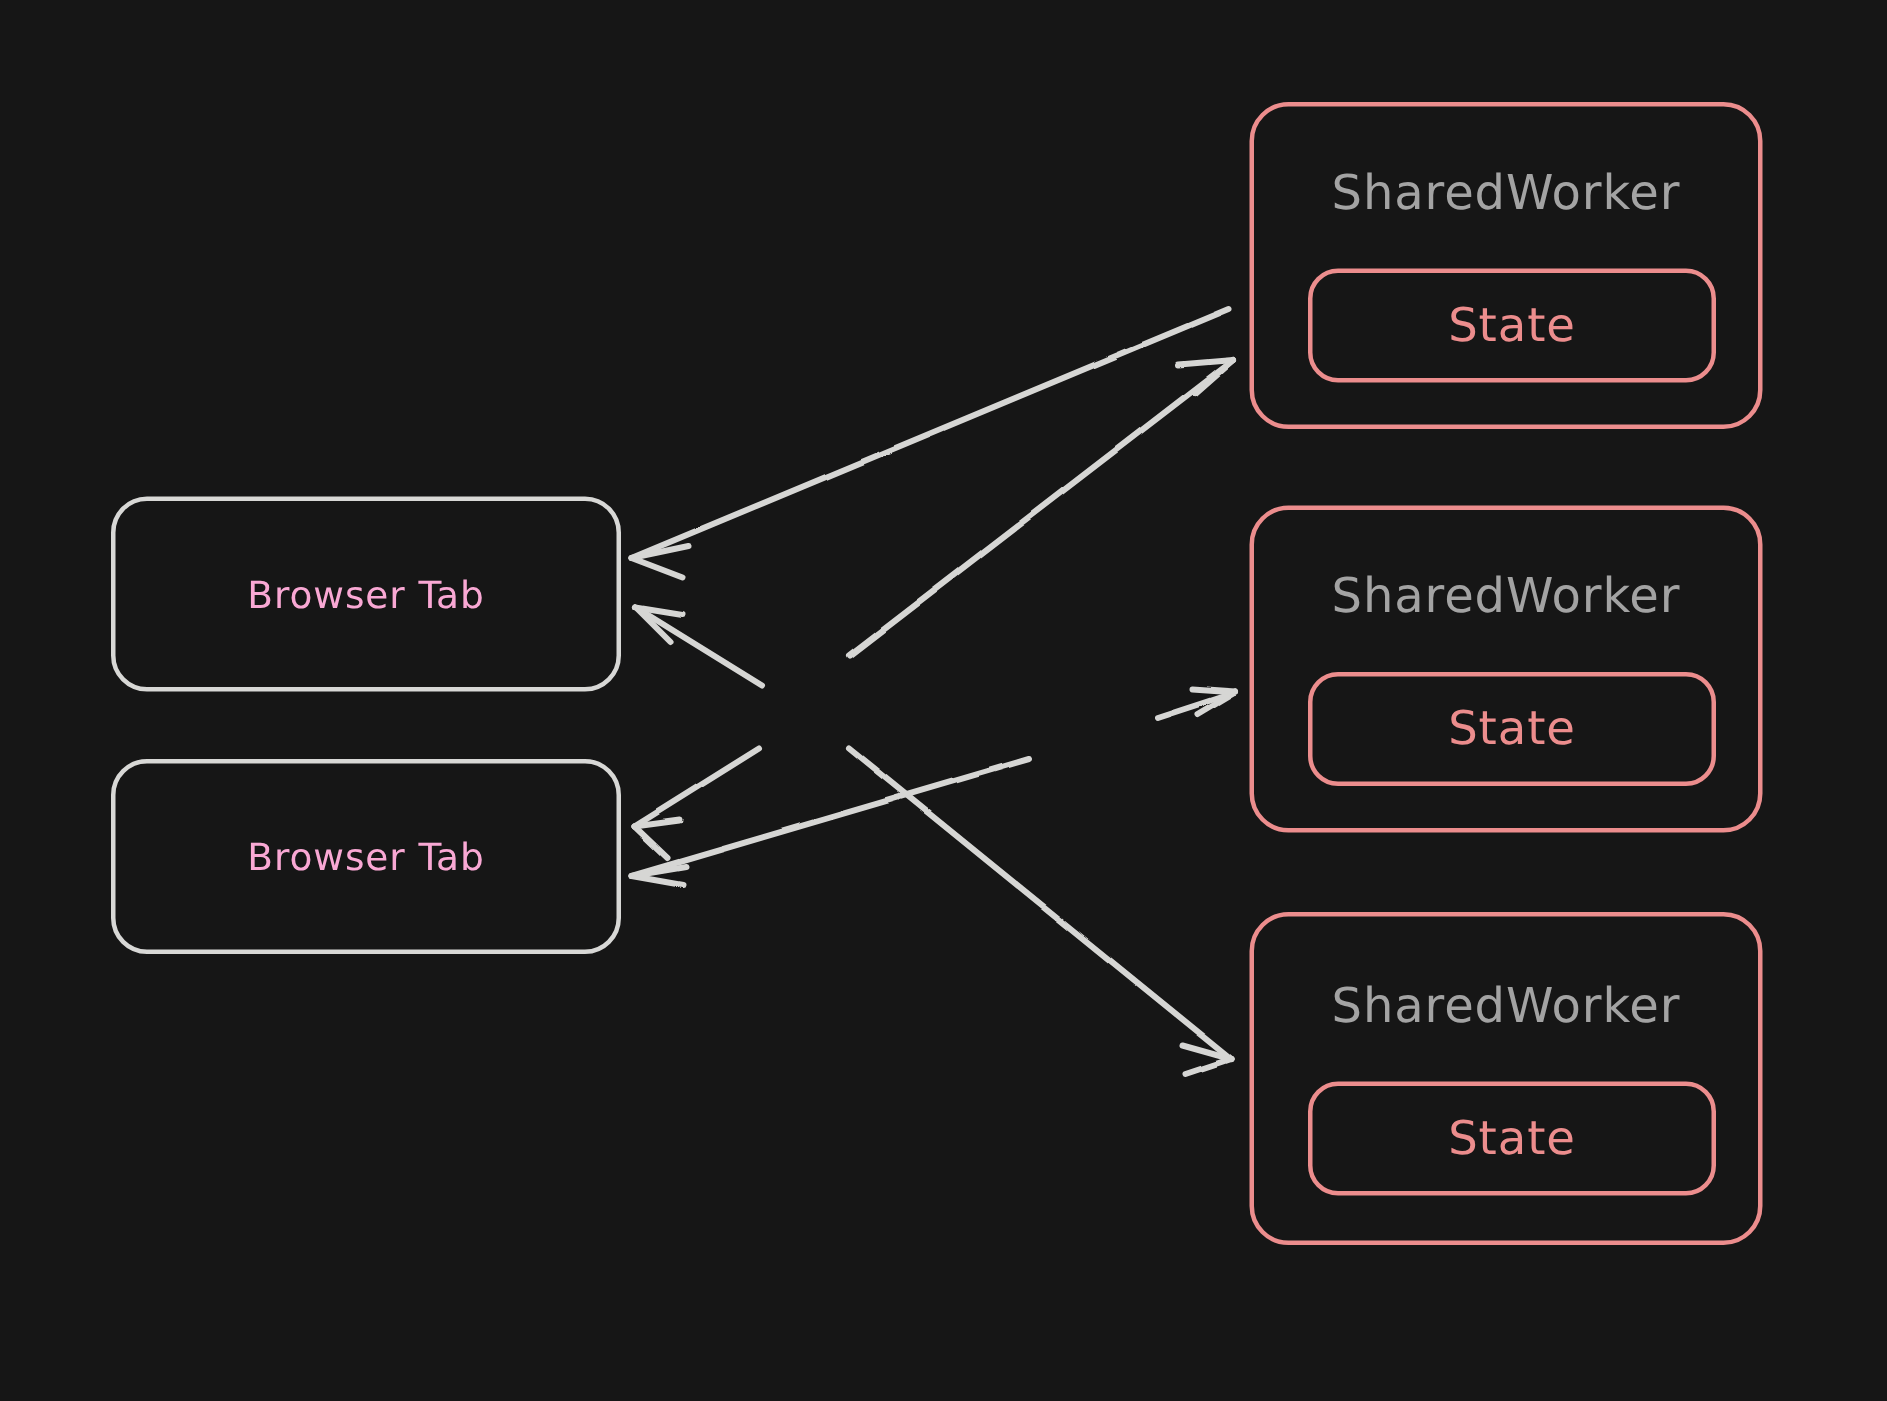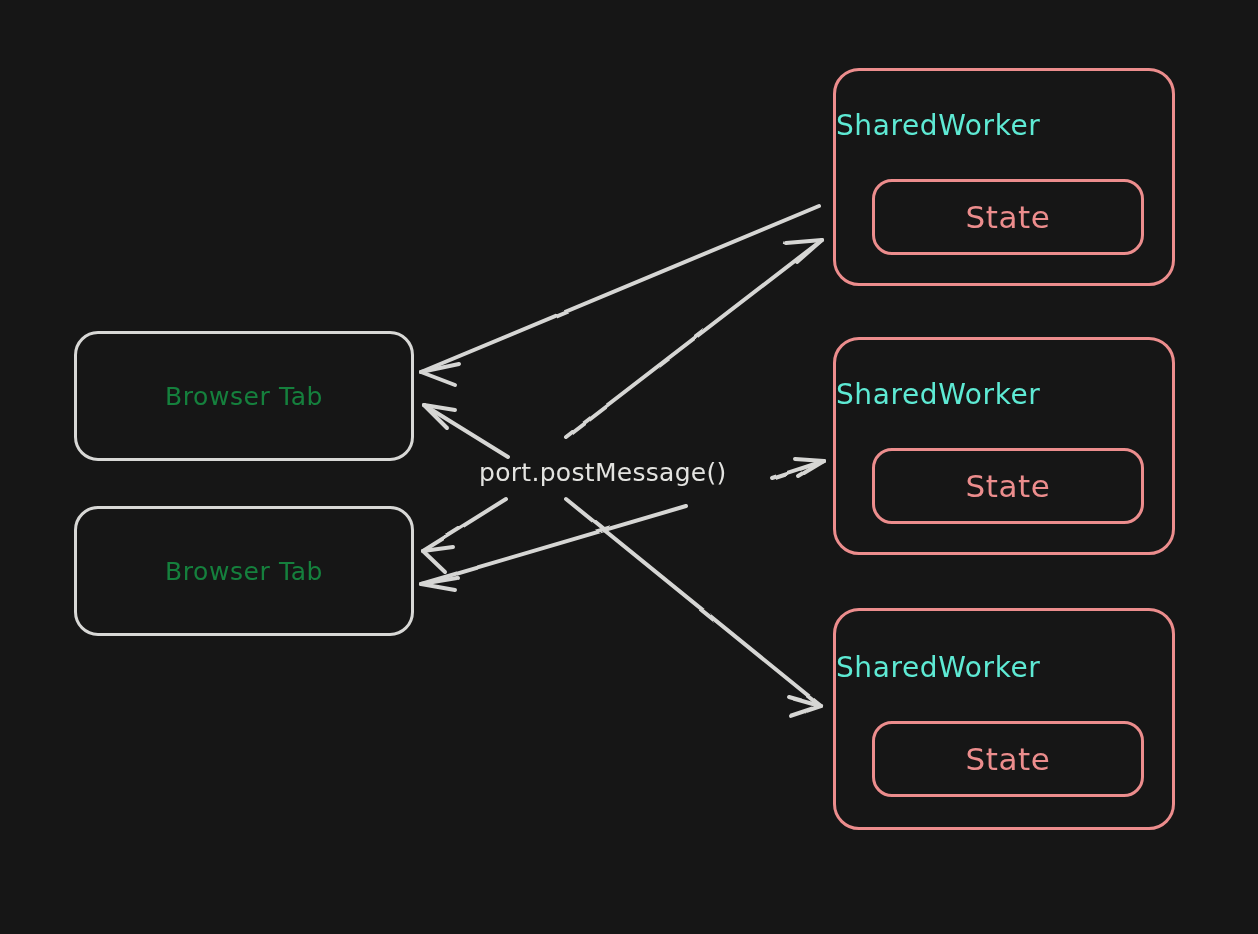--- a/index.html
+++ b/index.html
@@ -52,26 +52,27 @@
     border-width: 3px;
     border-radius: 20px;
   }
   .node-label {
     font-family: "DejaVu Sans", sans-serif;
     letter-spacing: 0.6px;
     white-space: nowrap;
     user-select: none;
   }
   .tab-label {
-    color: #15803d;
+    color: #f9a8d4;
     font-size: 25px;
   }
   .worker-title {
-    color: #5eead4;
-    font-size: 28px;
+    color: #a3a3a3;
+    font-size: 32px;
+    text-align: center;
     display: block;
     width: 100%;
   }
   .state-label {
     color: #ec8d8d;
     font-size: 31px;
   }
   .edge-label {
     position: absolute;
     color: #e3e3e0;
@@ -163,15 +164,14 @@
     </div>
   </div>
 
   <div class="node worker-node" style="left:833px; top:608px; width:342px; height:222px;">
     <span class="node-label worker-title" style="position:absolute; left:0; top:40px;">SharedWorker</span>
     <div class="node state-node" style="position:absolute; left:36px; top:110px; width:272px; height:76px;">
       <span class="node-label state-label">State</span>
     </div>
   </div>
 
-  <div class="edge-label" style="left:479px; top:458px;">port.postMessage()</div>
 
 </div>
 
 </body></html>

